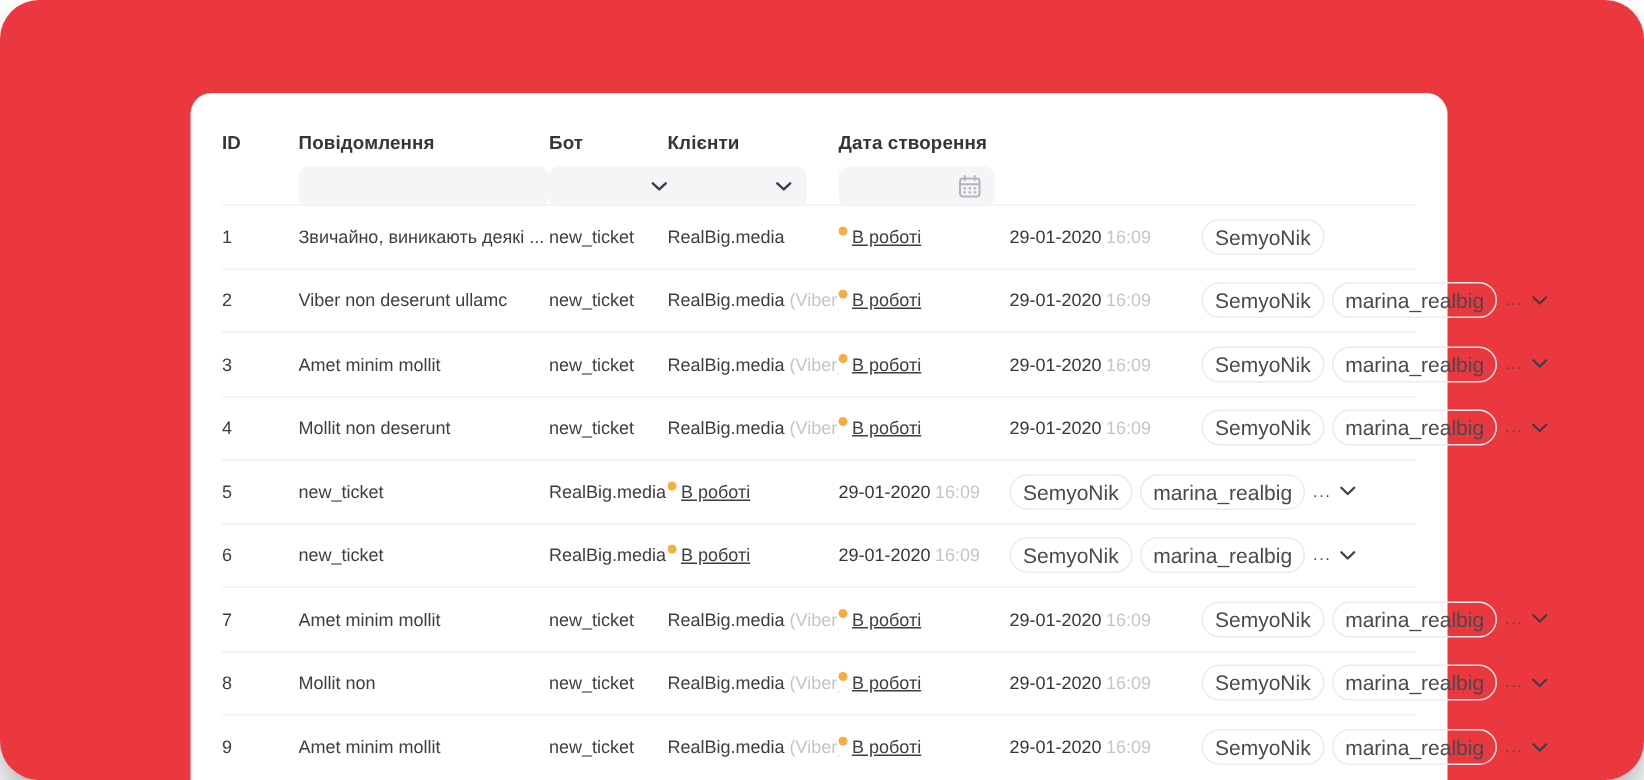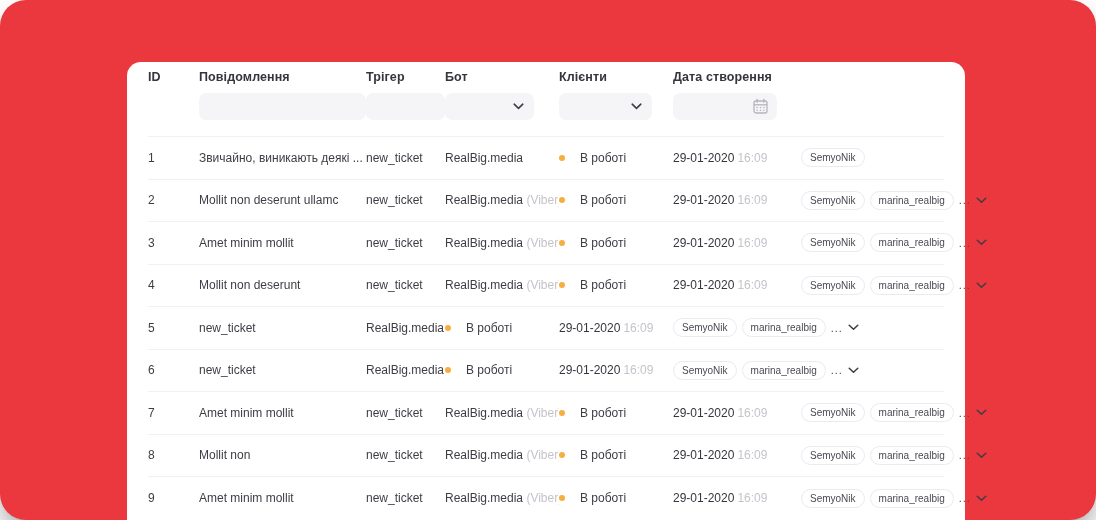--- a/index.html
+++ b/index.html
@@ -21,21 +21,21 @@
     box-shadow:0 16px 32px -8px rgba(20,20,30,.55);
   }
   .card{
     position:absolute;left:127px;top:62px;width:838px;height:478px;
     background:#ffffff;border-radius:14px 14px 0 0;
   }
   
   .thead{
     display:grid;
     grid-template-columns:51px 167px 79px 114px 114px 128px 1fr;
-    margin:0 21px;padding-top:8px;height:75px;
+    margin:0 21px;padding-top:26px;height:75px;
     border-bottom:1px solid var(--sep);
   }
   .col-label{
     font-size:12.5px;font-weight:700;color:var(--ink);
     line-height:15px;letter-spacing:.1px;white-space:nowrap;
   }
   .filter{
     margin-top:8px;height:27px;background:var(--input-bg);
     border:none;border-radius:7px;position:relative;
   }
@@ -51,50 +51,46 @@
   .row{
     display:grid;
     grid-template-columns:51px 167px 79px 114px 114px 128px 1fr;
     align-items:center;height:42.5px;margin:0 21px;
     border-bottom:1px solid var(--sep);
     font-size:12px;color:var(--ink2);cursor:pointer;
   }
   .row:last-child{border-bottom:none;}
   .cell{white-space:nowrap;overflow:hidden;}
   .cell-bot .chan{color:var(--muted);}
-  .cell-status{display:flex;align-items:center;gap:15px;}
+  .cell-status{display:flex;gap:3px;text-decoration:underline;}
   .dot{width:6px;height:6px;border-radius:50%;background:var(--dot);flex:0 0 auto;}
   .cell-date .d{font-weight:400;color:var(--ink);}
   .cell-date .t{color:var(--muted);margin-left:3px;margin-top:40px;}
   .cell-clients{display:flex;align-items:center;gap:5px;overflow:visible;}
   .chip{
     border:1px solid var(--chip-border);border-radius:20px;
-    padding:3px 8px;font-size:10px;color:#4A4952;white-space:nowrap;
+    padding:3px 8px;font-size:14px;color:#4A4952;white-space:nowrap;
   }
   .more-wrap{display:flex;align-items:center;gap:5px;}
   .ellipsis{font-size:11px;color:#4A4952;letter-spacing:1px;}
   .clients-chev{cursor:pointer;line-height:0;}
 </style>
 </head>
 <body>
 
 <div class="screen">
   <div class="card">
 
     <div class="thead">
       <div class="hcol">
         <div class="col-label">ID</div>
       </div>
       <div class="hcol">
         <div class="col-label">Повідомлення</div>
         <input class="filter w-message" value="" style="">
-      </div>
-      <div class="hcol">
-        <div class="col-label">Трігер</div>
-        <input class="filter w-trigger" value="" style="">
       </div>
       <div class="hcol">
         <div class="col-label">Бот</div>
         <div class="filter select w-bot">
           <span class="chev">
             <svg width="11" height="7" viewBox="0 0 11 7">
                 <path d="M1.2 1.2l4.3 4.1 4.3-4.1" stroke="#3E3D45" stroke-width="1.6" fill="none" stroke-linecap="round" stroke-linejoin="round"></path>
               </svg>
           </span>
         </div>
@@ -146,21 +142,21 @@
     <div class="cell cell-date">
       <span class="d">29-01-2020</span><span class="t">16:09</span>
     </div>
     <div class="cell cell-clients">
       <span class="chip">SemyoNik</span>
     </div>
   </div>
 
   <div class="row">
     <div class="cell">2</div>
-    <div class="cell">Mollit non deserunt ullamc</div>
+    <div class="cell">Viber non deserunt ullamc</div>
     <div class="cell">new_ticket</div>
     <div class="cell cell-bot">
       <span>RealBig.media</span>
       <span class="chan">(Viber)</span>
     </div>
     <div class="cell cell-status">
       <span class="dot"></span>
       <span>В роботі</span>
     </div>
     <div class="cell cell-date">

